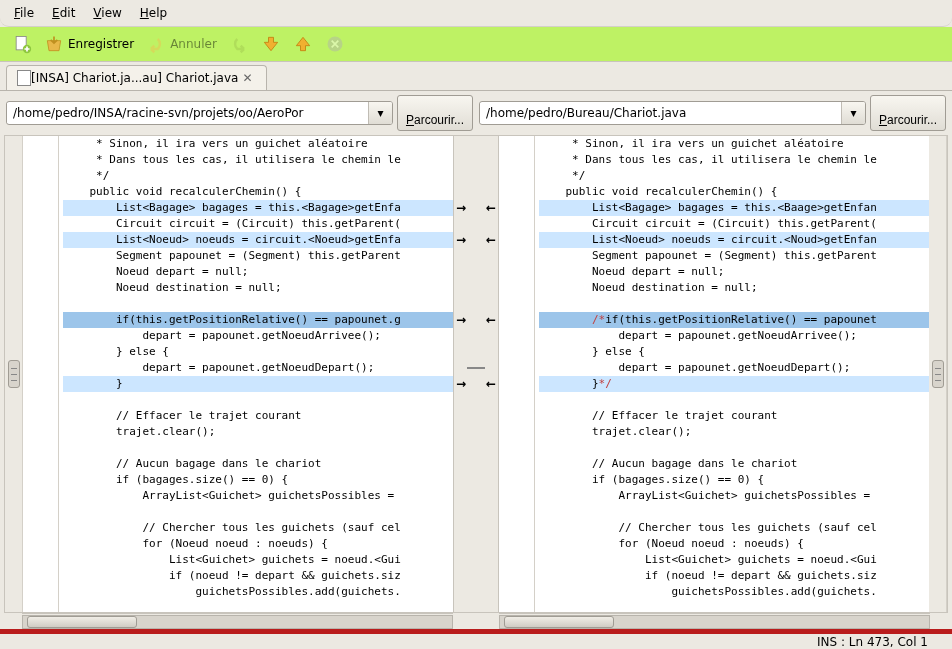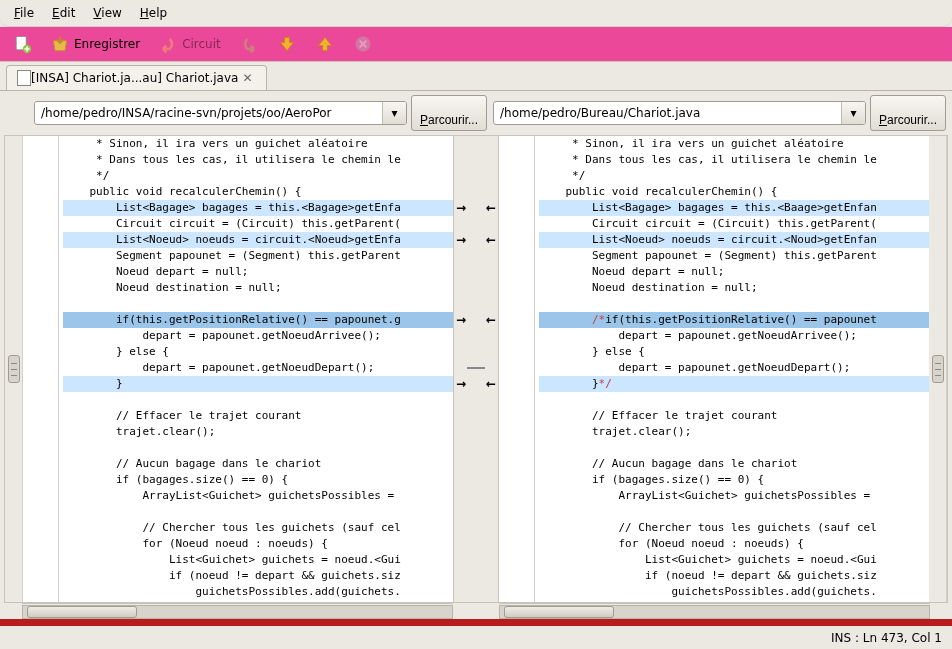--- a/index.html
+++ b/index.html
@@ -23,22 +23,21 @@
 }
 .menu-item {
   padding: 3px 8px;
   cursor: pointer;
 }
 .menu-item u { text-decoration: underline; }
 .toolbar {
   display: flex;
   align-items: flex-end;
   padding: 4px 6px;
-  gap: 6px;
-  background: #ec4899;
+  background: #bef264;
   border-bottom: 1px solid #c8c4bc;
 }
 .tb-btn {
   display: flex;
   align-items: center;
   gap: 4px;
   padding: 3px 6px;
   border-radius: 3px;
   cursor: pointer;
 }
@@ -62,21 +61,20 @@
   border-radius: 4px 4px 0 0;
   margin-top: 3px;
 }
 .tab .doc-icon { width: 14px; height: 16px; background: #fff; border: 1px solid #888; }
 .tab-close { color: #666; font-weight: bold; cursor: pointer; padding: 0 4px; }
 .pathbar {
   display: flex;
   gap: 6px;
   padding: 4px 6px;
   background: #ece9e2;
-  margin-left: 28px;
 }
 .path-group {
   flex: 1;
   display: flex;
   gap: 4px;
   align-items: center;
 }
 .combo {
   flex: 1;
   display: flex;
@@ -204,27 +202,27 @@
   display: flex;
   align-items: center;
 }
 .sb-track { flex: 1; height: 14px; background: #d8d4cc; border: 1px solid #b8b4ac; position: relative; }
 .sb-thumb { position: absolute; left: 4px; width: 110px; height: 12px; background: linear-gradient(#f0ede6,#d0ccc4); border: 1px solid #a09c94; border-radius: 3px; top: 0; }
 .scrollbars-row {
   display: flex;
   margin: 0 4px;
 }
 .statusbar {
-  height: 30px;
-  background: #ece9e2;
-  border-top: 7px solid #b91c1c;
+  height: 20px;
+  background: #ece9e2;
+  border-top: 5px solid #b91c1c;
   display: flex;
   justify-content: flex-end;
   align-items: center;
-  padding: 0 10px;
+  padding: 0 24px;
   font-size: 12px;
 }
 </style>
 </head>
 <body>
 
 <div class="menubar">
   <div class="menu-item"><u>F</u><span>ile</span></div>
   <div class="menu-item"><u>E</u><span>dit</span></div>
   <div class="menu-item"><u>V</u><span>iew</span></div>
@@ -243,21 +241,21 @@
     <svg viewBox="0 0 24 24">
         <path fill="#e8b84a" stroke="#c09020" d="M4 8h16l-2 12H6z"></path>
         <path fill="none" stroke="#c09020" stroke-width="2" d="M12 3v8M8 7l4 4 4-4"></path>
       </svg>
     <span>Enregistrer</span>
   </div>
   <div class="tb-btn disabled">
     <svg viewBox="0 0 24 24">
         <path fill="none" stroke="#f0c050" stroke-width="3" d="M14 6a8 8 0 0 1 0 12H6M6 18l4-4M6 18l4 4"></path>
       </svg>
-    <span>Circuit</span>
+    <span>Annuler</span>
   </div>
   <div class="tb-btn disabled">
     <svg viewBox="0 0 24 24">
         <path fill="none" stroke="#a0c850" stroke-width="3" d="M10 6a8 8 0 0 0 0 12h8M18 18l-4-4M18 18l-4 4"></path>
       </svg>
   </div>
   <div class="tb-btn">
     <svg viewBox="0 0 24 24">
         <path fill="#f0b030" stroke="#c08010" d="M12 20L4 10h5V4h6v6h5z"></path>
       </svg>

